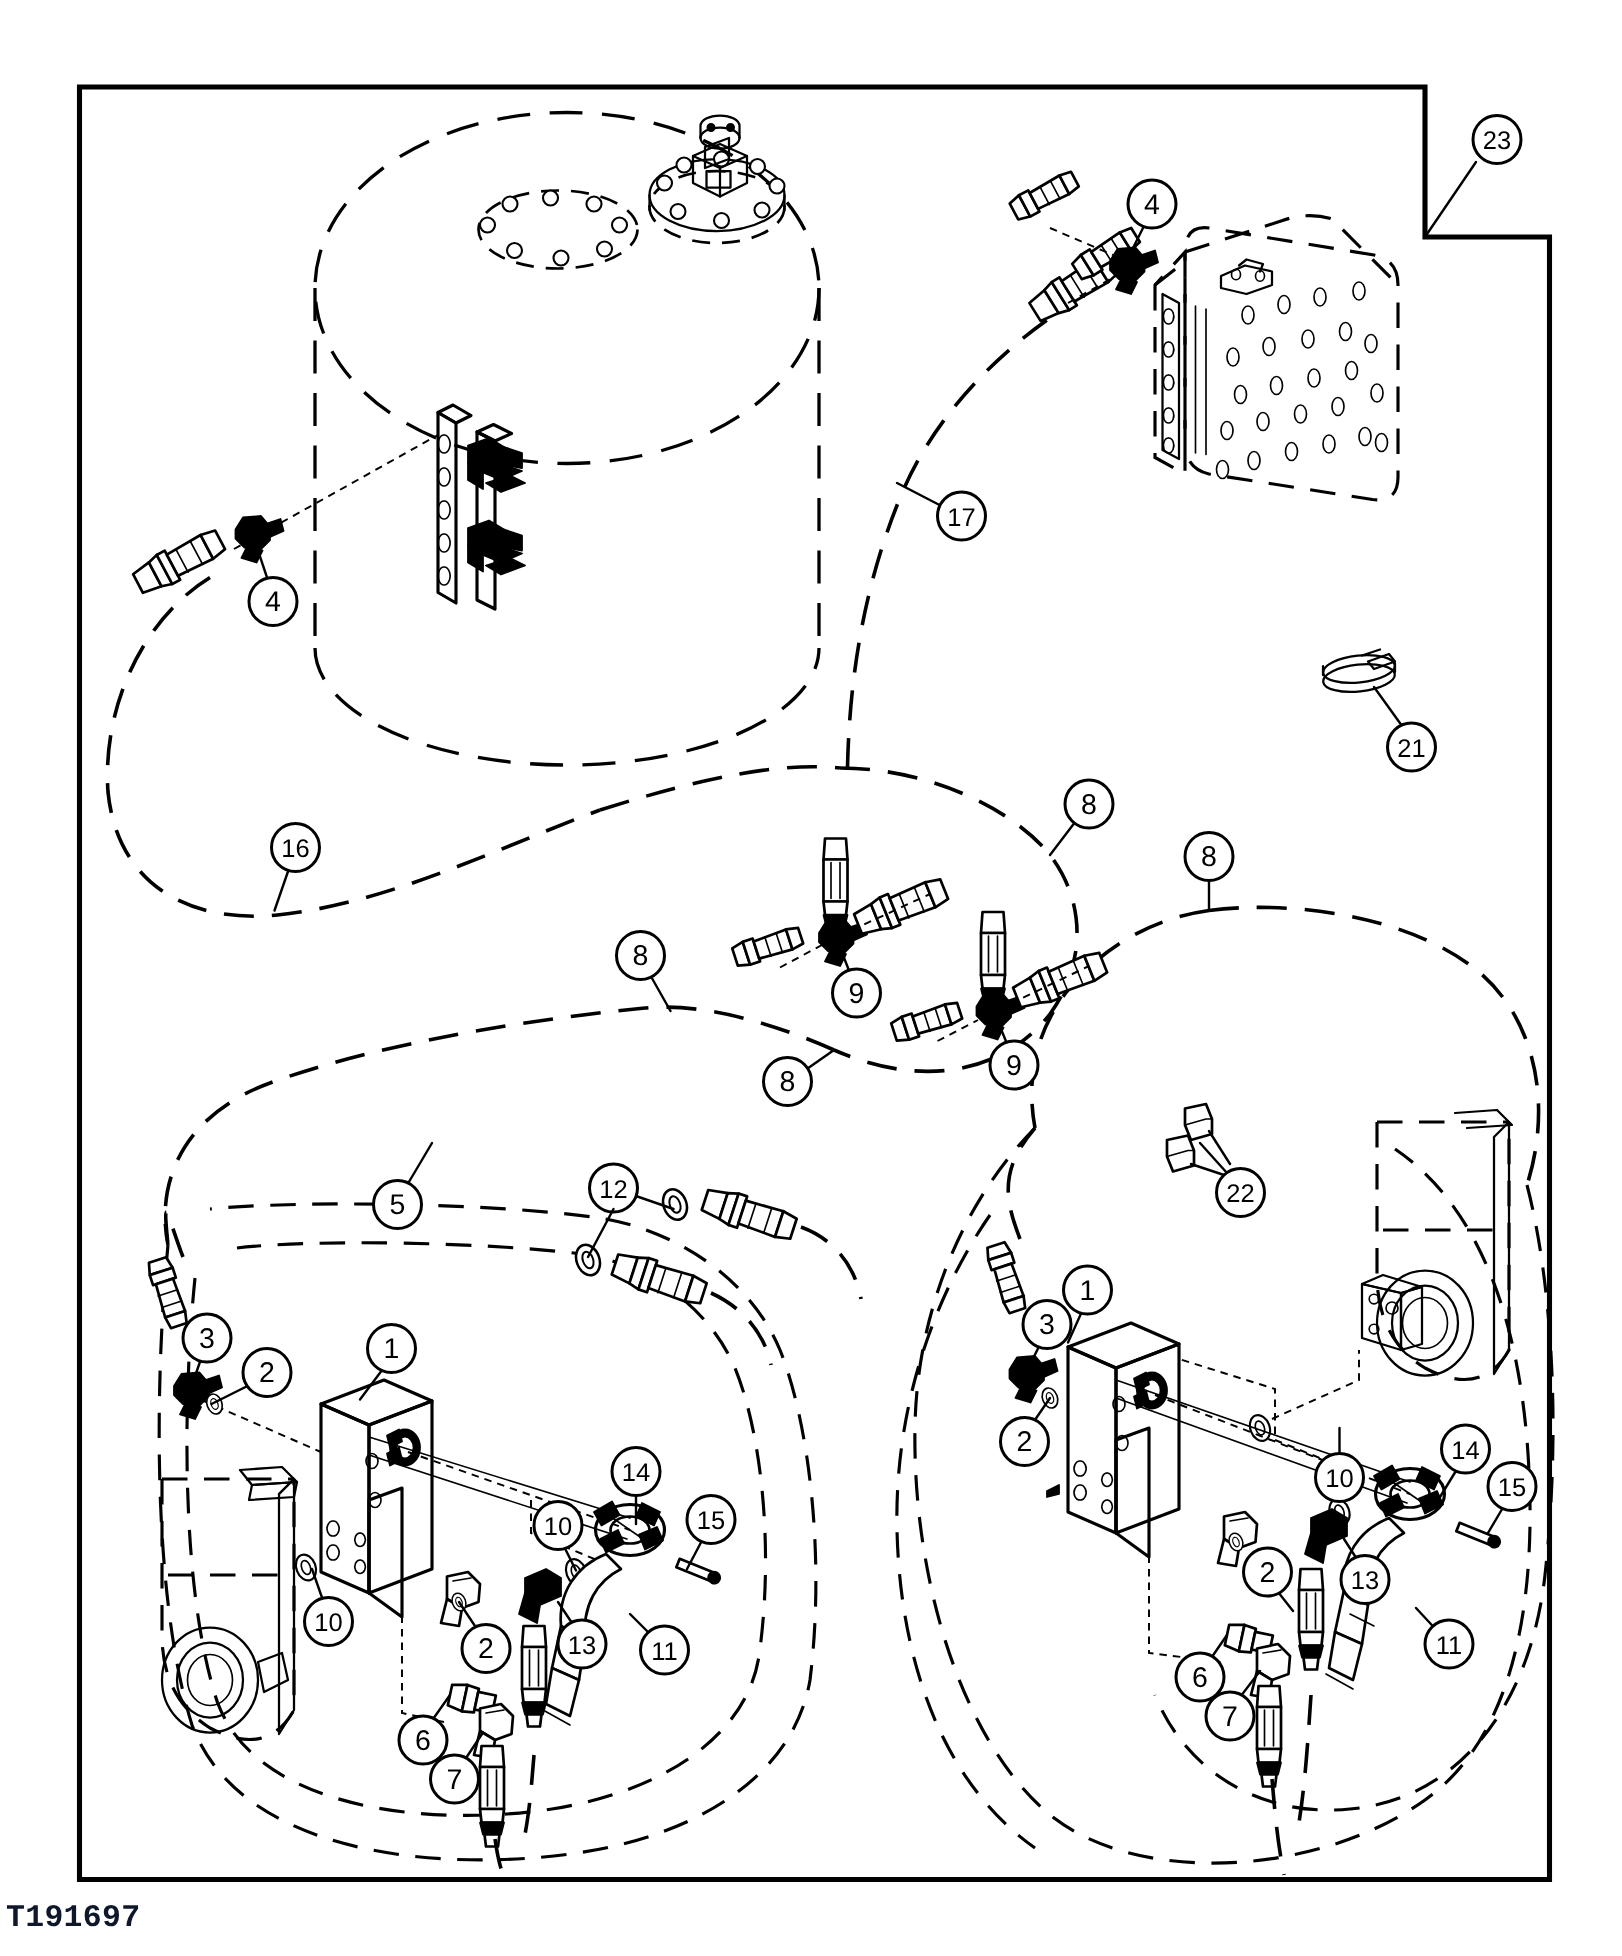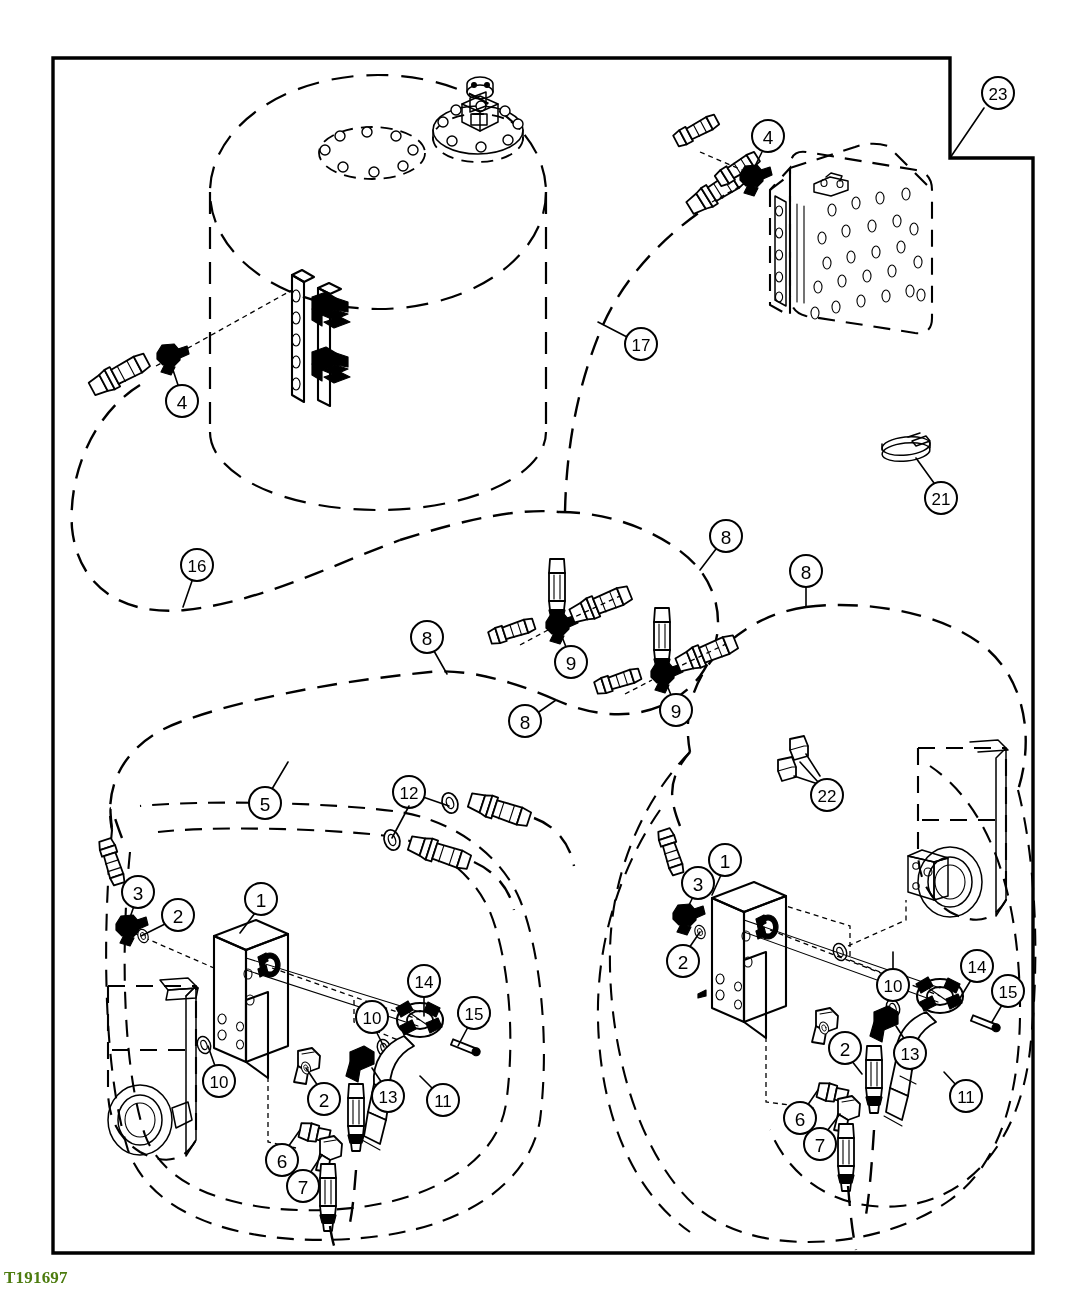--- a/index.html
+++ b/index.html
@@ -1,20 +1,20 @@
 <!DOCTYPE html>
 <html><head>
 <meta charset="utf-8">
 <title>Hydraulic Parts Diagram</title>
 <style>
   html,body{margin:0;padding:0;background:#ffffff;}
   body{font-family:"Liberation Sans", sans-serif;}
   #page{position:relative;width:1081px;height:1304px;background:#fff;overflow:hidden;}
   #svgroot{position:absolute;left:0;top:0;width:1081px;height:1304px;}
-  .cap{position:absolute;left:4px;top:1268px;font-family:Liberation Serif, serif;font-size:17px;font-weight:600;color:#4d7c0f;letter-spacing:.2px;}
+  .cap{position:absolute;left:4px;top:1268px;font-family:Liberation Mono, monospace;font-size:21px;font-weight:600;color:#0f172a;letter-spacing:.2px;}
   svg text.bal{font-family:"Liberation Sans",sans-serif;font-size:19px;font-weight:400;fill:#000;text-anchor:middle;dominant-baseline:central;}
   svg text.bal.two{font-size:17px;}
 </style>
 </head>
 <body>
 
 <div id="page">
 
   <svg id="svgroot" viewBox="0 0 1081 1304">
     <defs>

